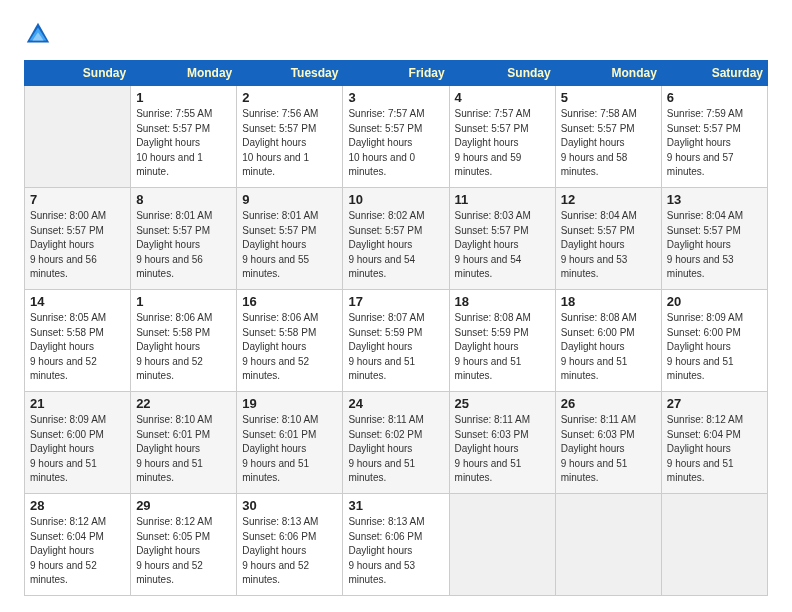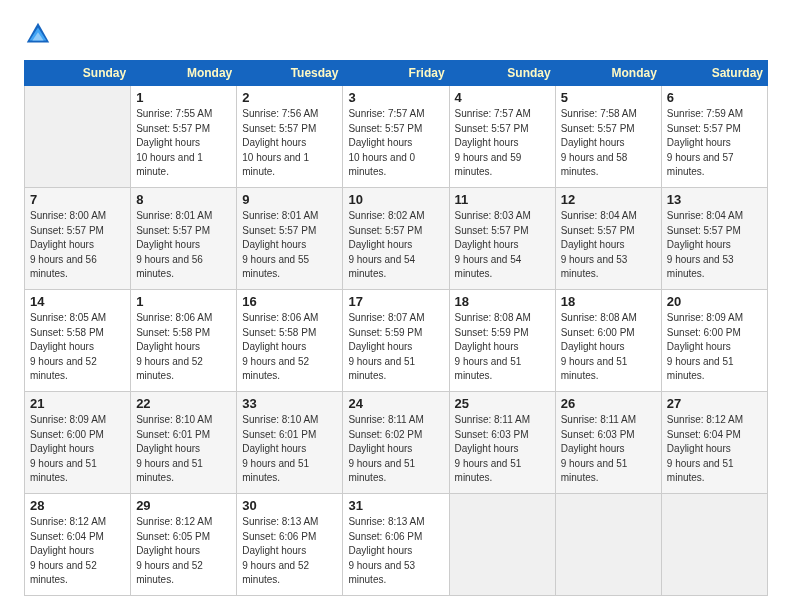--- a/index.html
+++ b/index.html
@@ -330,21 +330,21 @@
           <td>
         <span class="day-num">22</span>
         <div class="day-info">
           Sunrise: 8:10 AM<br>
           Sunset: 6:01 PM<br>
           Daylight hours<br>
           9 hours and 51 minutes.
         </div>
       </td>
           <td>
-        <span class="day-num">33</span>
+        <span class="day-num">19</span>
         <div class="day-info">
           Sunrise: 8:10 AM<br>
           Sunset: 6:01 PM<br>
           Daylight hours<br>
           9 hours and 51 minutes.
         </div>
       </td>
           <td>
         <span class="day-num">24</span>
         <div class="day-info">

